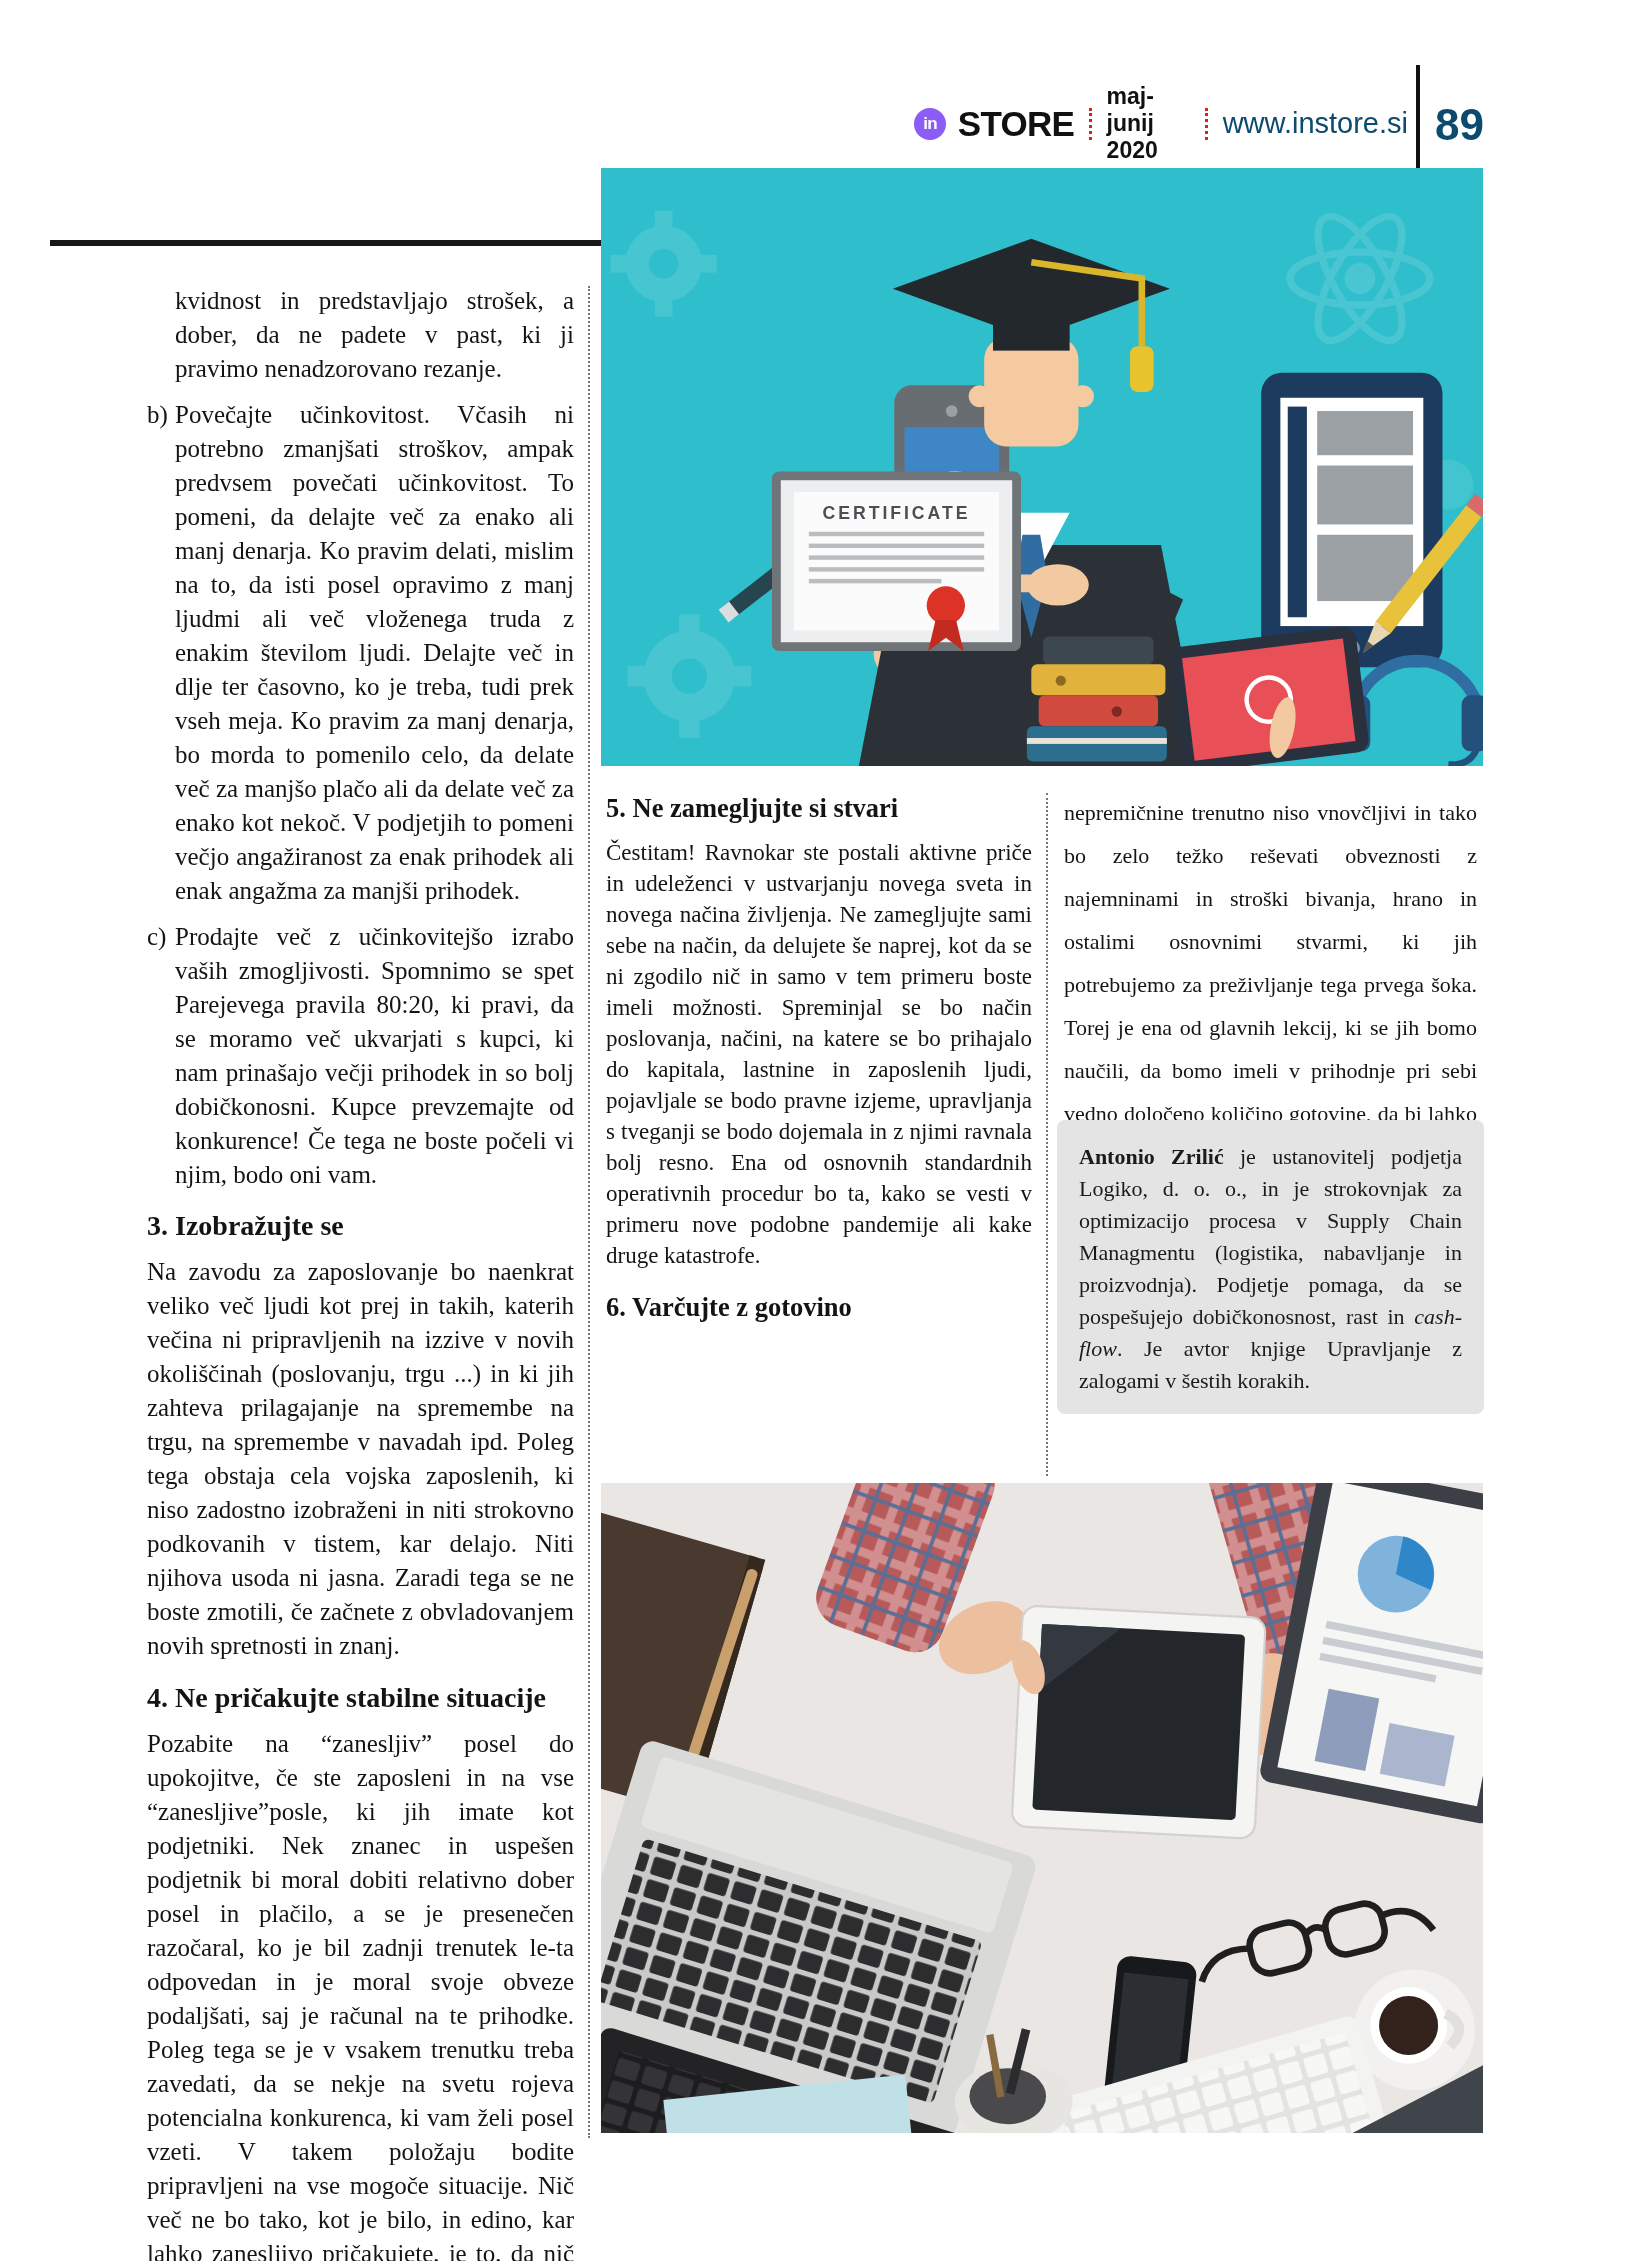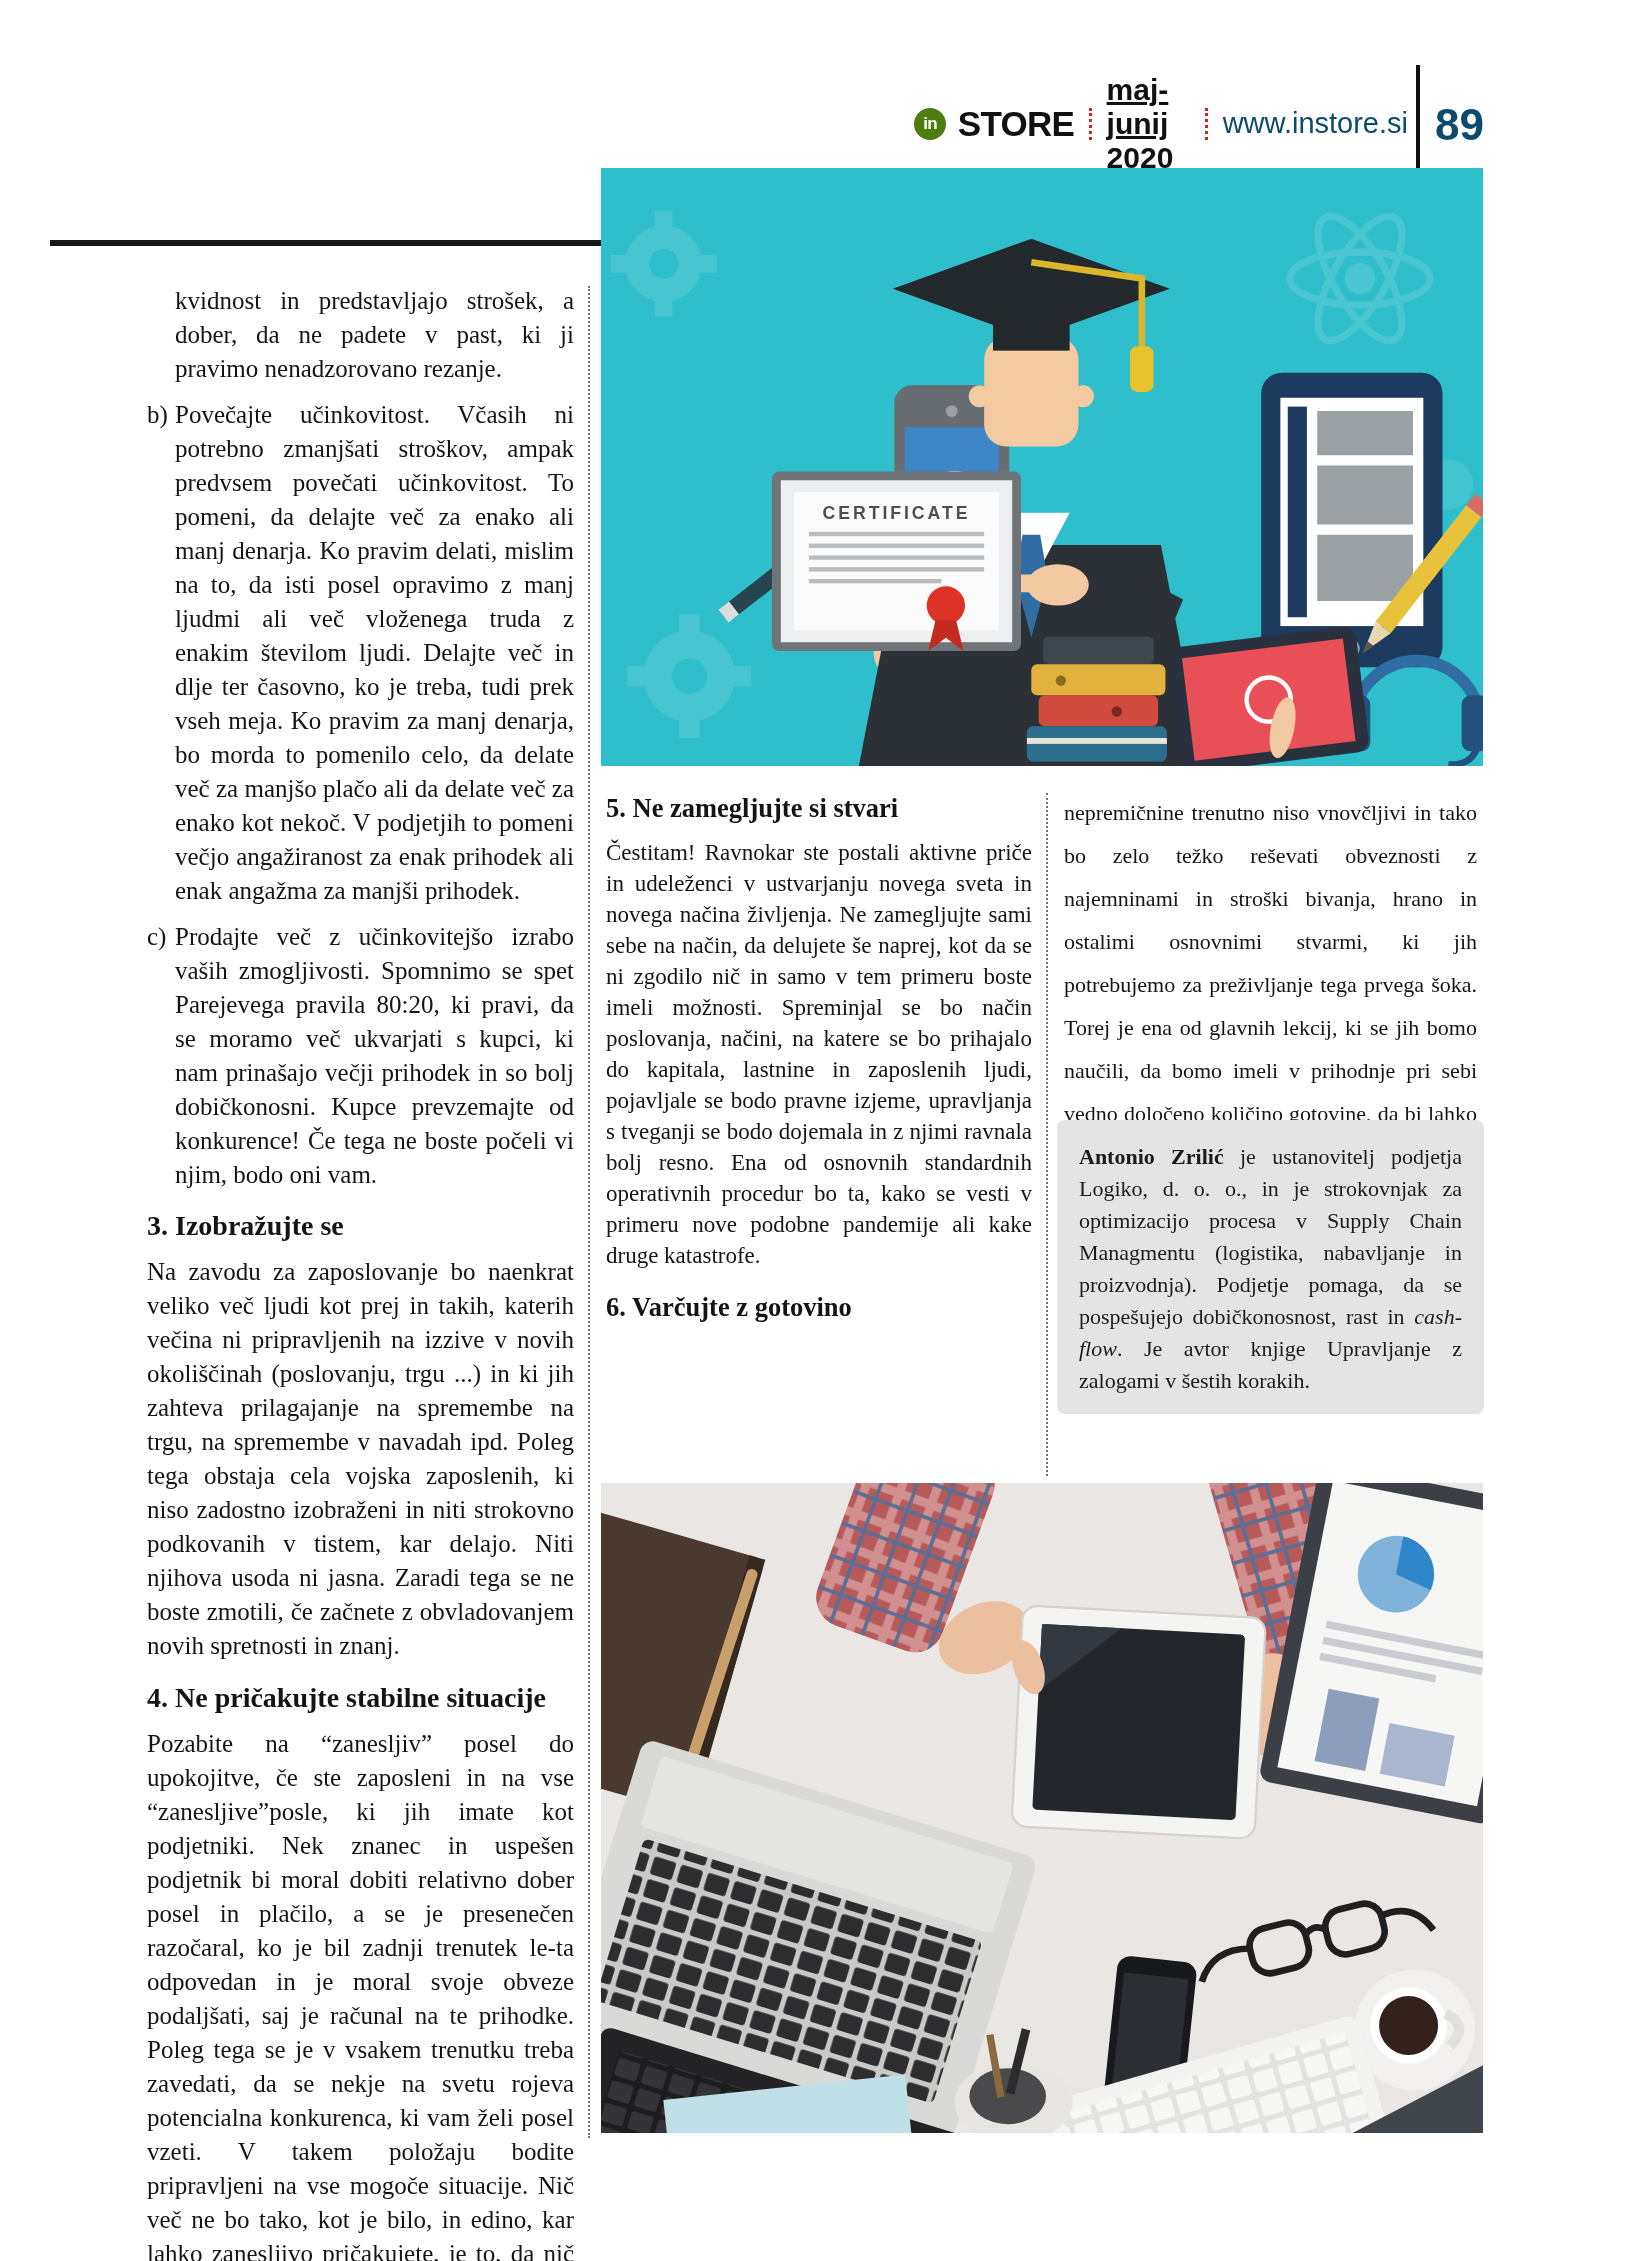--- a/index.html
+++ b/index.html
@@ -7,27 +7,27 @@
     position:relative;width:1631px;height:2261px;background:#ffffff;overflow:hidden;
     font-family:"Liberation Serif", serif;color:#141414;
   }
   
   .masthead{
     position:absolute;left:914px;top:94px;width:494px;height:59px;
     display:flex;justify-content:flex-end;align-items:center;gap:11.8px;
     font-family:"Liberation Sans", sans-serif;
   }
   .logo-circle{
-    width:32px;height:32px;border-radius:50%;background:#4d7c0f;color:#fff;
+    width:32px;height:32px;border-radius:50%;background:#8b5cf6;color:#fff;
     display:flex;align-items:center;justify-content:center;
     font-weight:bold;font-size:17px;letter-spacing:-0.7px;flex:0 0 auto;
   }
   .brand{font-size:35px;font-weight:900;letter-spacing:-0.7px;color:#111;}
   .red-sep{width:0;height:32px;border-left:3.7px dotted #e01b22;margin:0 2.9px;}
-  .issue{font-size:30px;font-weight:bold;color:#111;text-decoration:underline;}
+  .issue{font-size:23px;font-weight:bold;color:#111;}
   .site{font-size:29px;font-weight:400;color:#0c4a6e;}
   .head-bar{position:absolute;left:1416px;top:65px;width:3.7px;height:134px;background:#111;}
   .page-num{
     position:absolute;left:1422px;top:100px;width:62px;text-align:right;
     font-family:"Liberation Sans", sans-serif;font-weight:900;font-size:44px;color:#0c4a6e;
   }
   
   .top-rule{position:absolute;left:50px;top:240px;width:553px;height:5.9px;background:#171717;}
   .v-divider{position:absolute;width:0;border-left:2.2px dotted #757575;z-index:0;}
   .div-1{left:588px;top:286px;height:1852px;}

